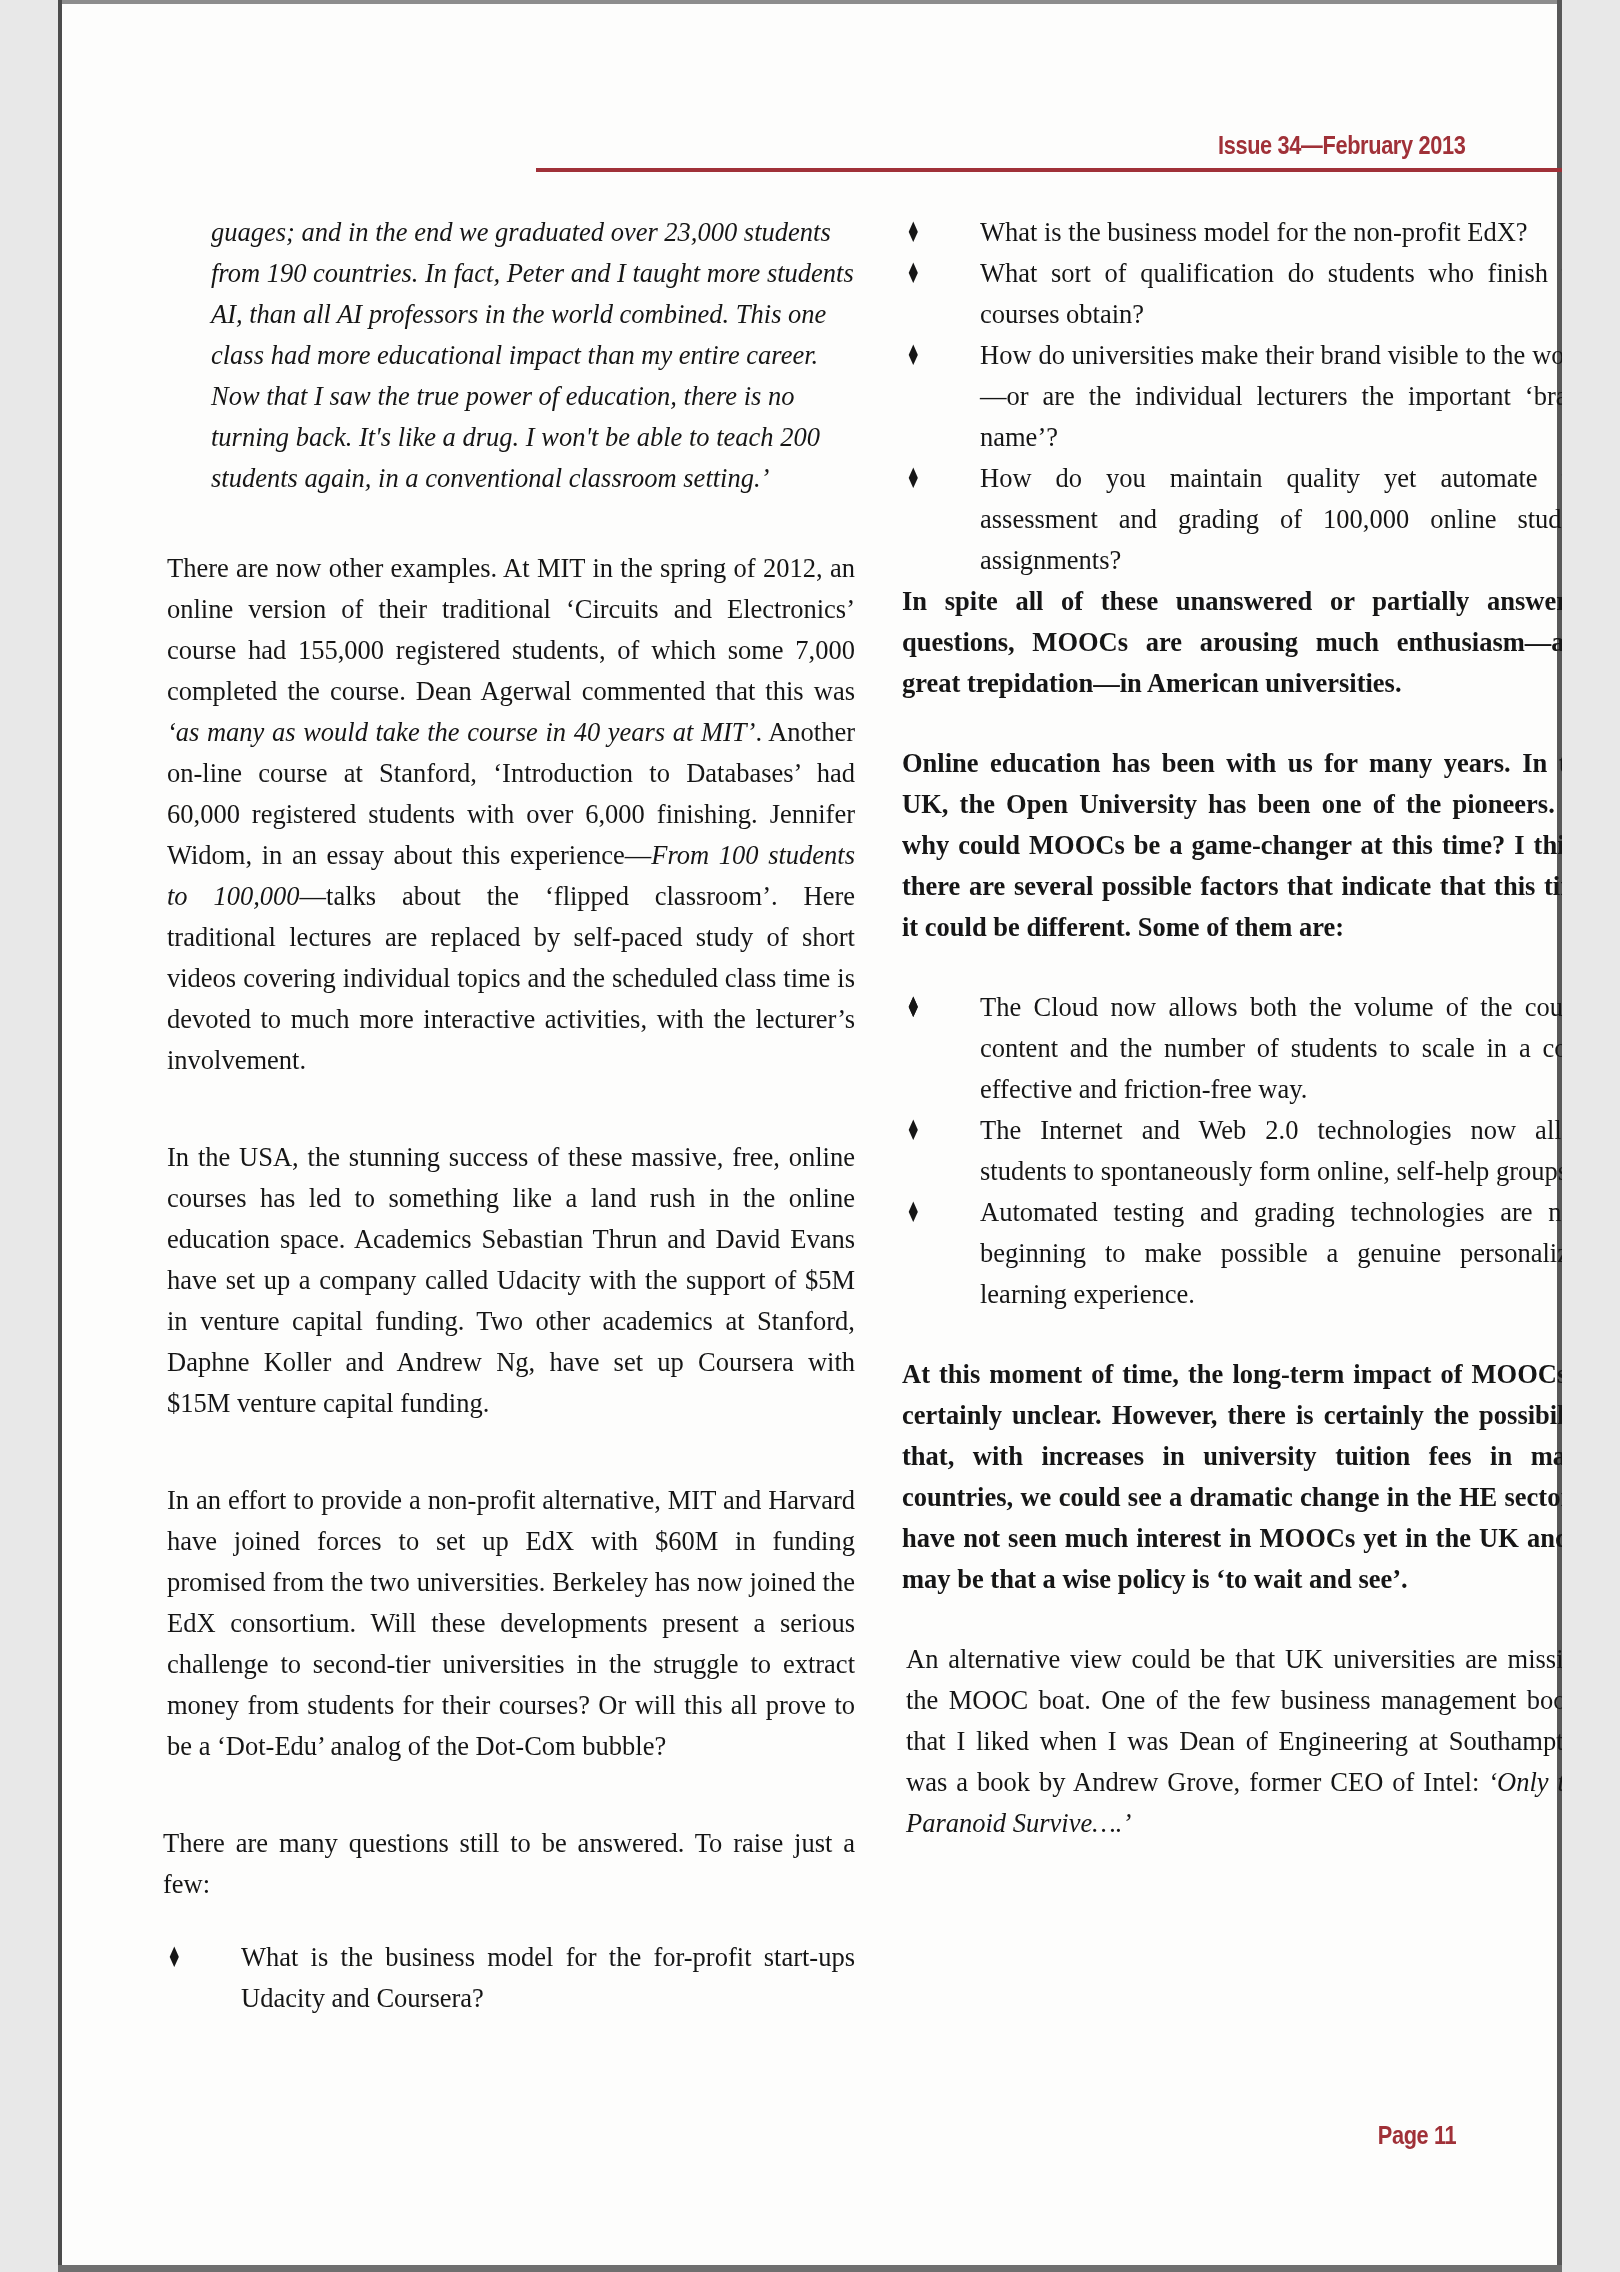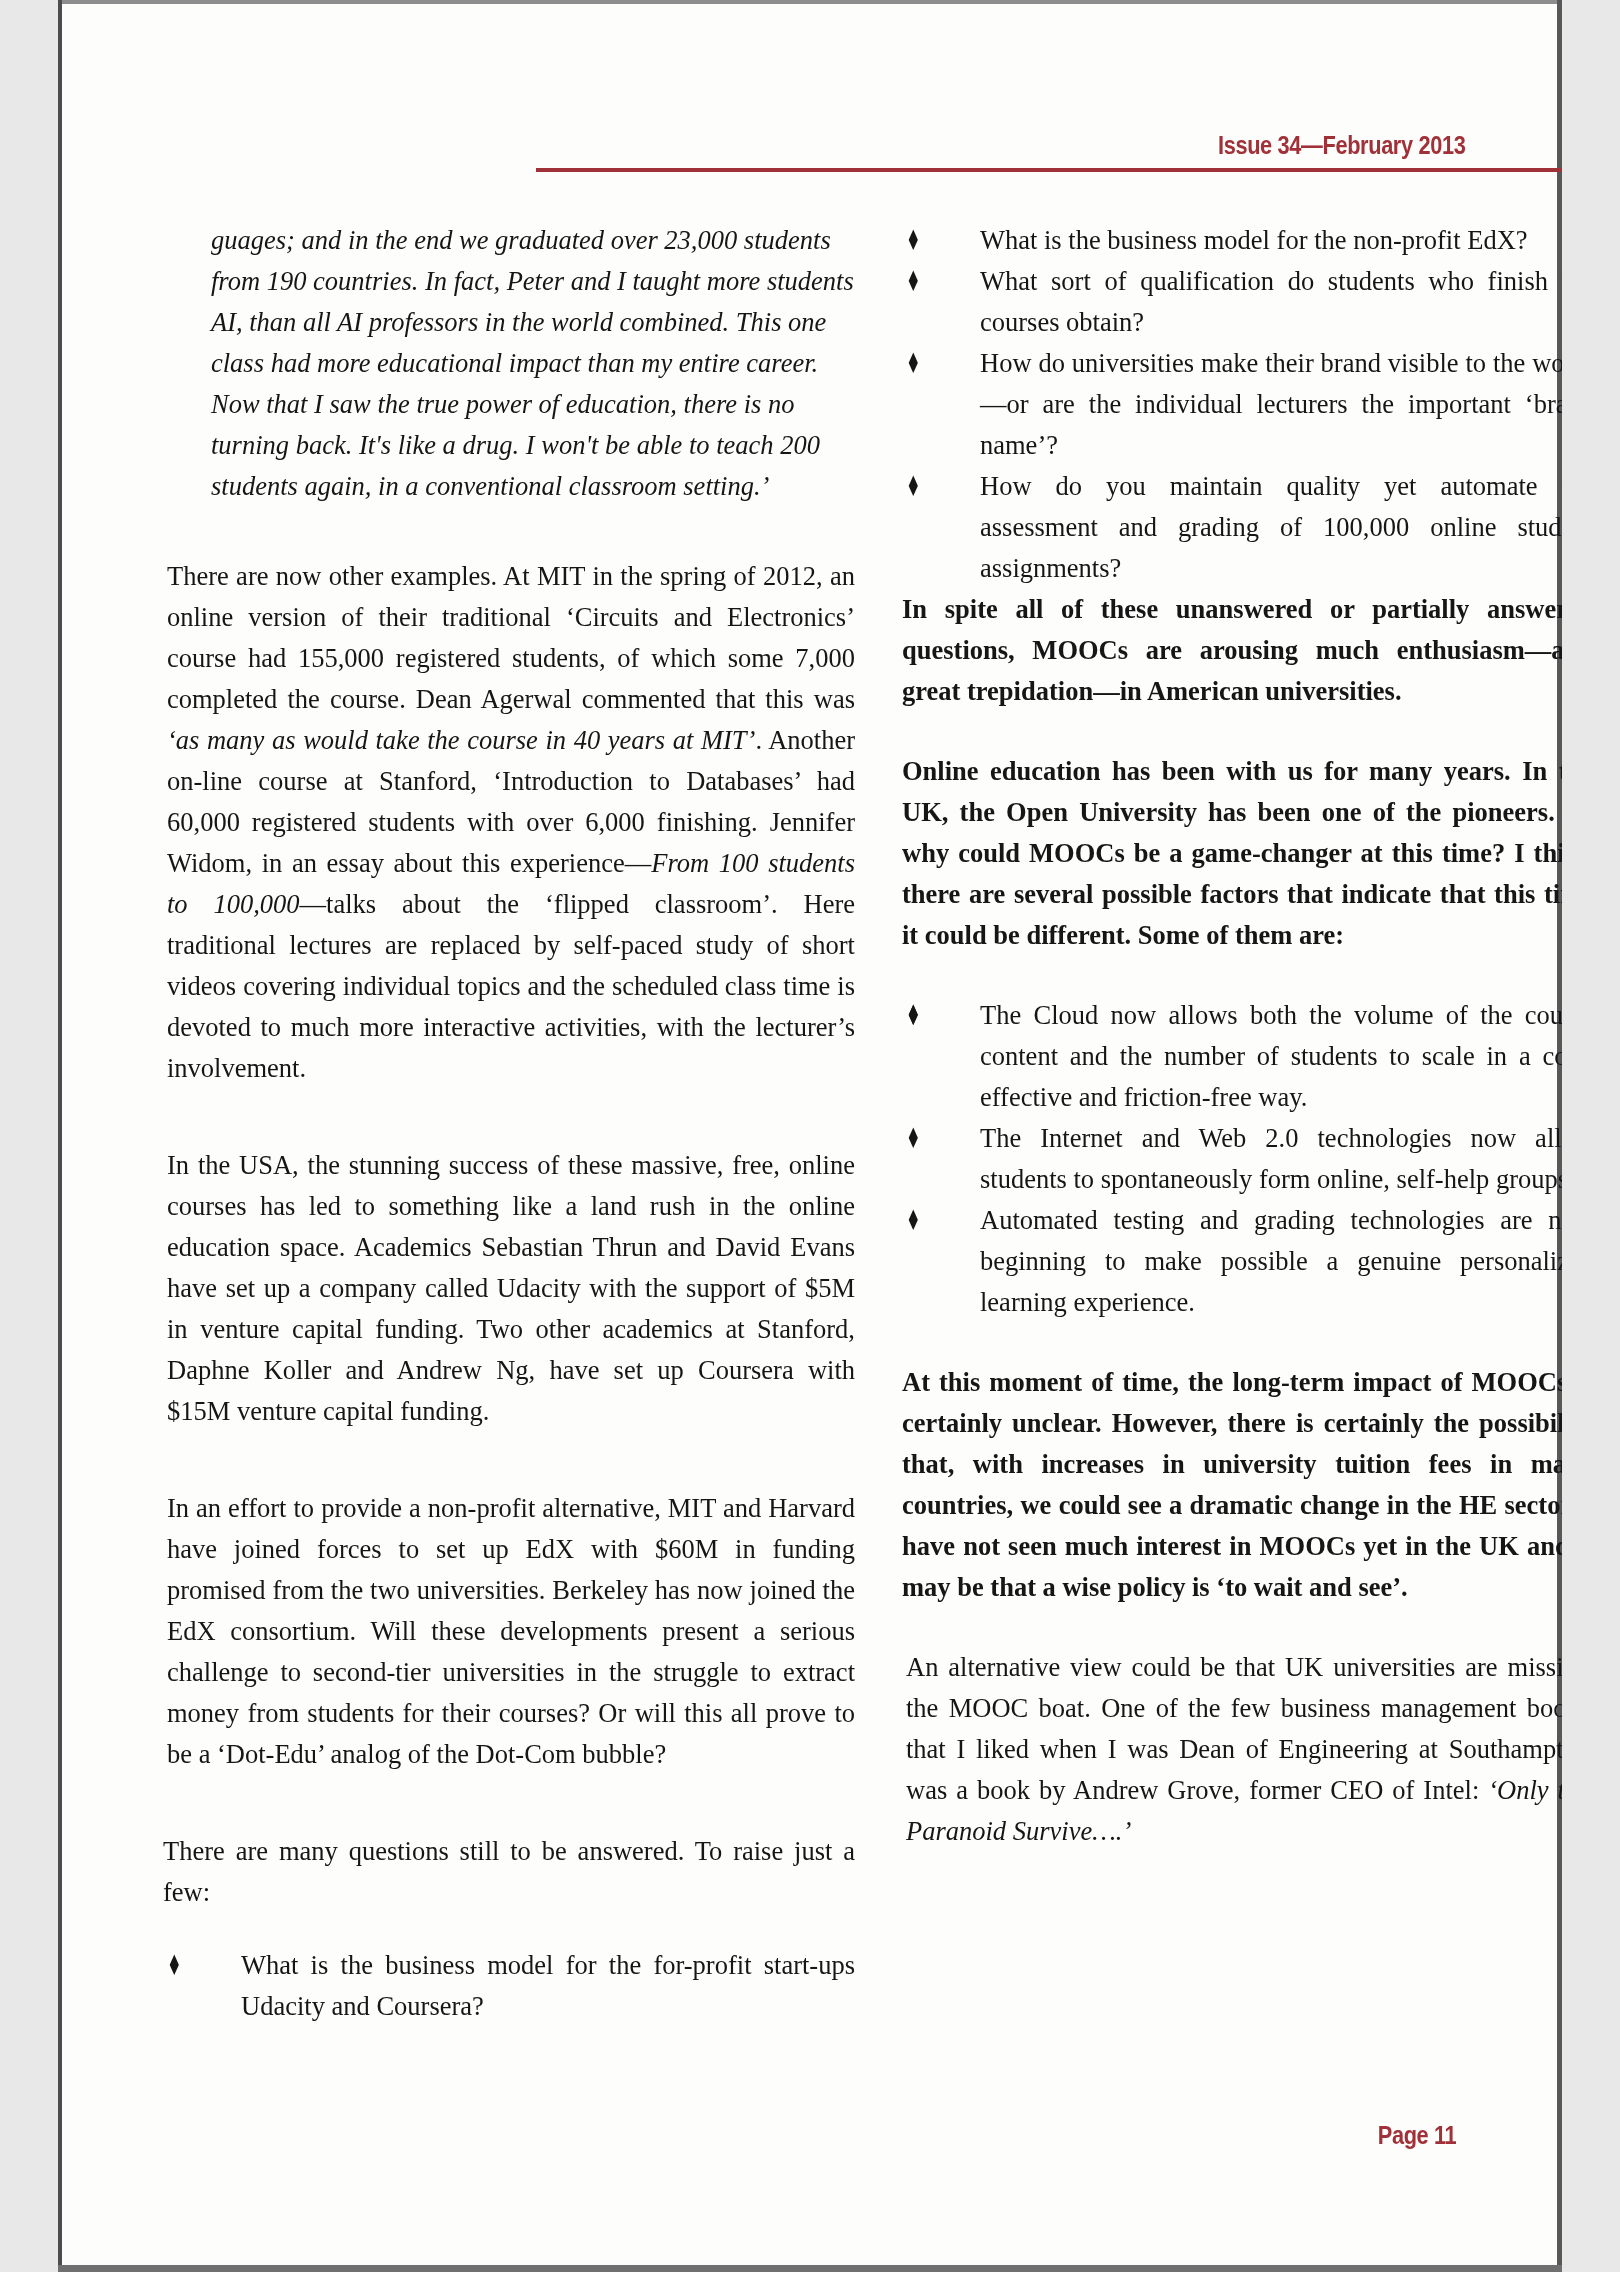--- a/index.html
+++ b/index.html
@@ -35,21 +35,21 @@
     position:absolute;top:2120px;right:106px;
     font-family:"Liberation Sans", sans-serif;
     font-weight:700;font-size:25px;line-height:30px;
     color:#A03138;
     transform:scaleX(0.87);transform-origin:100% 50%;
     letter-spacing:-0.4px;
     white-space:nowrap;
   }
 
   .col{
-    position:absolute;top:220px;width:692px;
+    position:absolute;top:212px;width:692px;
     font-size:26.5px;line-height:41px;
     text-align:justify;
   }
   .col-left{left:105px;}
   .col-right{left:844px;}
 
   .para{margin:0 0 56px 4px;}
   .quote-block{
     font-style:italic;
     padding-left:48px;

